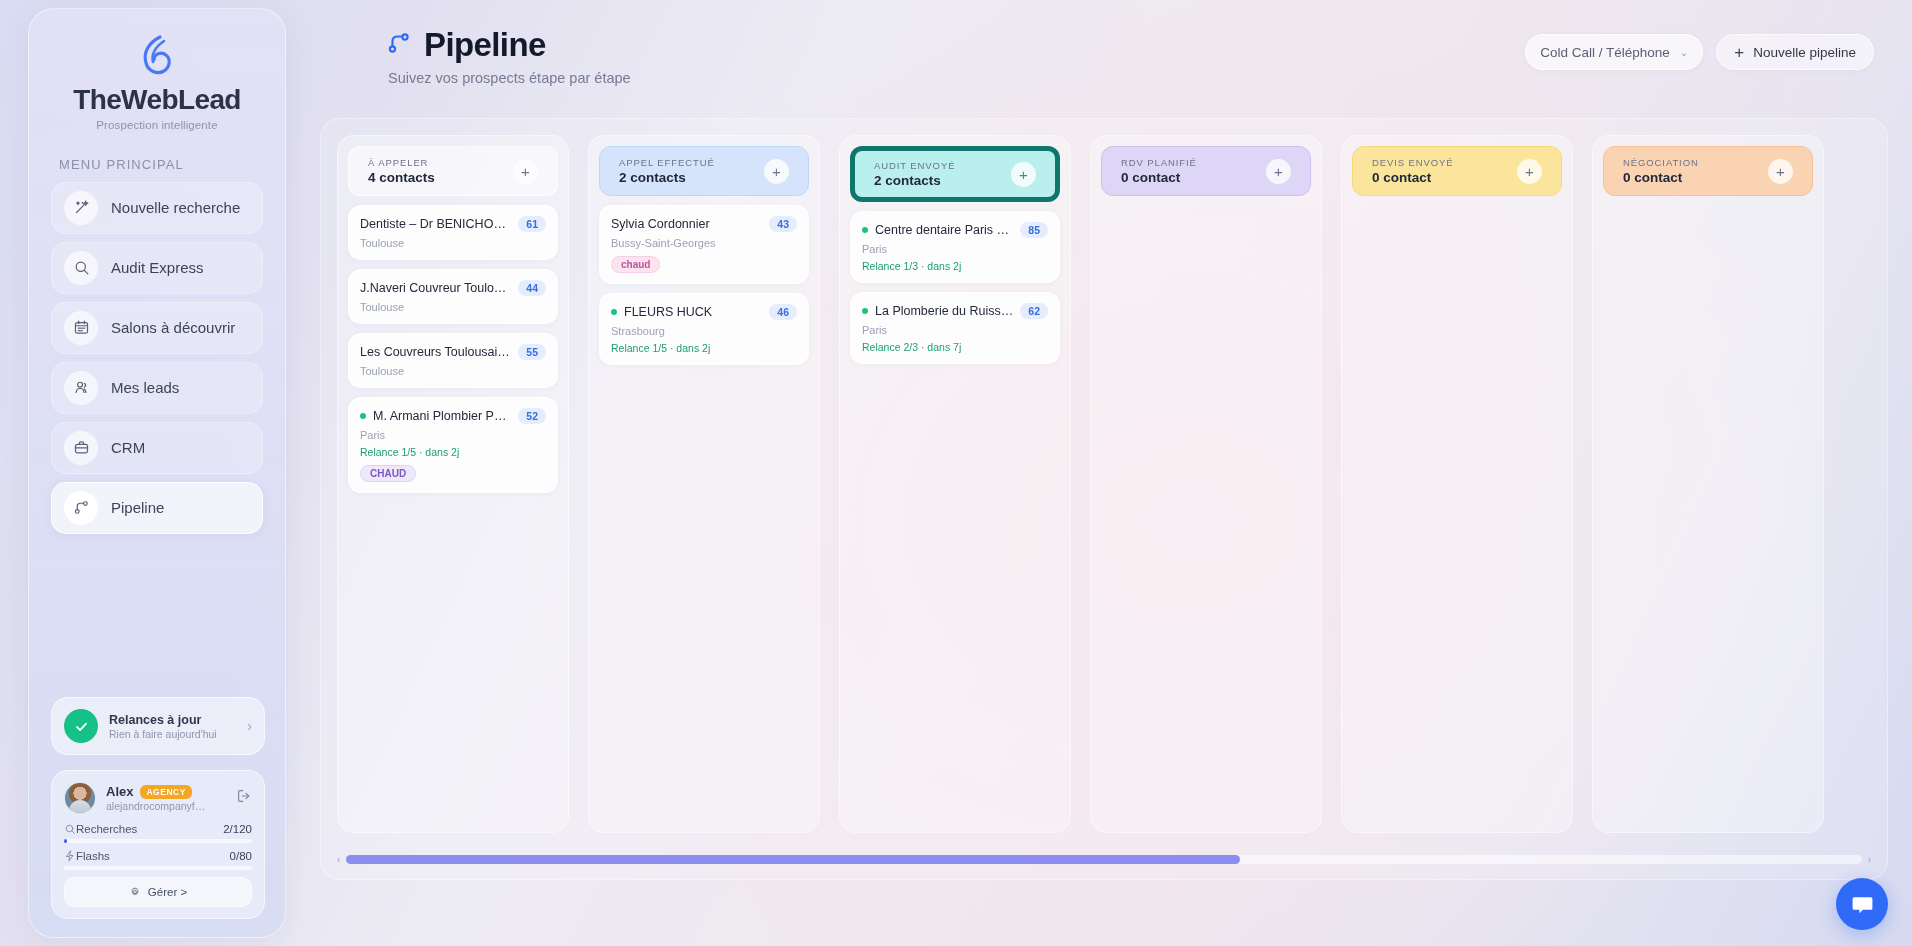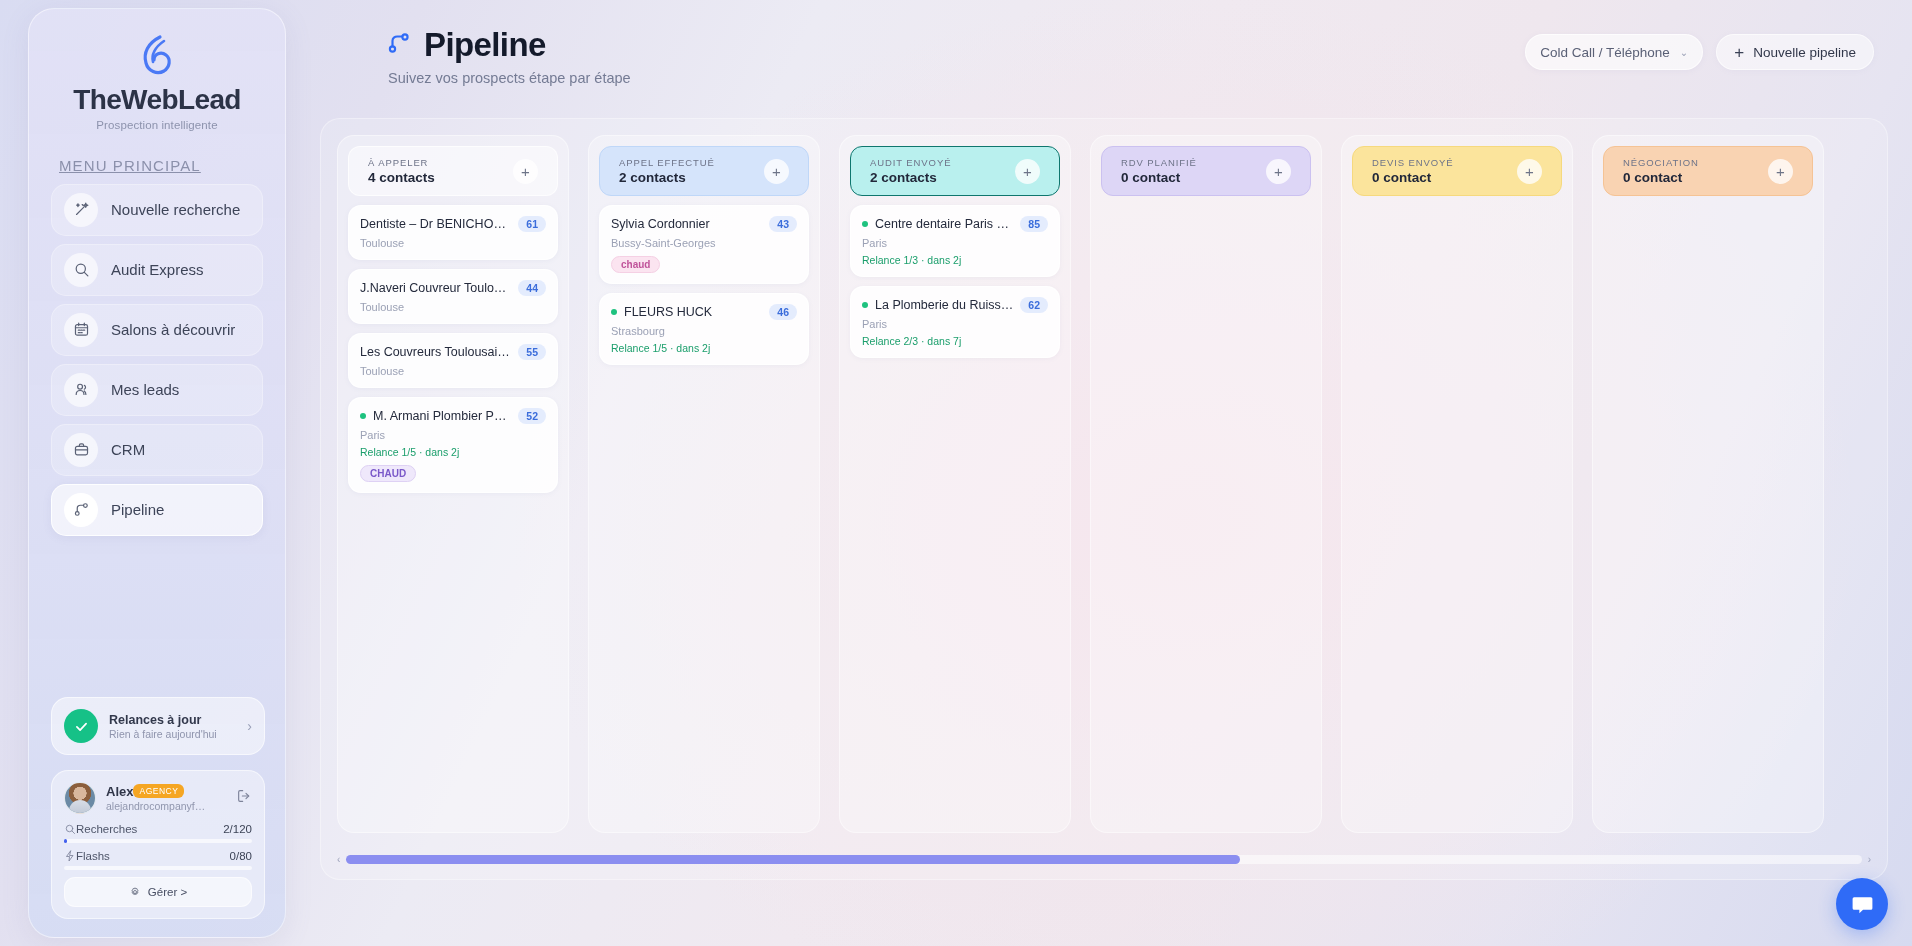--- a/index.html
+++ b/index.html
@@ -30,22 +30,22 @@
   }
   .brand { text-align: center; padding-top: 24px; }
   .brand-logo { width: 54px; height: 46px; margin: 0 auto 6px; display:block; }
   .brand-name {
     font-size: 28px; font-weight: 700; letter-spacing: -0.6px;
     color: #2c3347; line-height: 1.1;
   }
   .brand-tag { font-size: 11.5px; color: #8d93ad; margin-top: 3px; letter-spacing: 0.1px; }
 
   .menu-label {
-    font-size: 15px; letter-spacing: 1.1px; color: #8b90ab;
-    margin: 26px 0 10px 30px; font-weight: 500; text-decoration: underline;
+    font-size: 13px; letter-spacing: 1.1px; color: #8b90ab;
+    margin: 26px 0 10px 30px; font-weight: 500;
   }
   .menu { padding: 0 22px; display: flex; flex-direction: column; gap: 8px; }
   .menu-item {
     display: flex; align-items: center; gap: 13px;
     height: 52px; padding: 0 12px;
     border-radius: 15px;
     background: rgba(255,255,255,0.22);
     border: 1px solid rgba(255,255,255,0.30);
     cursor: pointer;
   }
@@ -95,24 +95,24 @@
     width: 32px; height: 32px; flex: 0 0 32px; border-radius: 50%;
     background: radial-gradient(circle at 50% 34%, #d9b79c 0 26%, #8b5e3c 27% 44%, #6b8aa5 46% 100%);
     border: 1.5px solid rgba(255,255,255,0.8);
     overflow: hidden; position: relative;
   }
   .avatar::after {
     content:''; position:absolute; left:50%; top:56%; transform:translateX(-50%);
     width: 22px; height: 18px; border-radius: 11px 11px 3px 3px;
     background: linear-gradient(180deg,#d8dde6,#b9c3d2);
   }
-  .user-name-row { display: flex; align-items: flex-start; }
+  .user-name-row { display: flex; align-items: flex-end; gap: 7px; }
   .user-name { font-size: 13px; font-weight: 700; color: #2f3548; }
   .badge-agency {
-    background: #f5a623; color: #fff; font-size: 8.5px; font-weight: 400;
+    background: #f5a623; color: #fff; font-size: 8.5px; font-weight: 700;
     letter-spacing: 0.5px; padding: 2px 6px; border-radius: 6px;
   }
   .user-mail { font-size: 10.5px; color: #9197ae; margin-top: 1px; }
   .logout { margin-left: auto; color: #7c8299; }
   .logout svg { width: 16px; height: 16px; stroke: #7c8299; fill: none; stroke-width: 1.7;
     stroke-linecap: round; stroke-linejoin: round; }
 
   .quota { margin-top: 9px; }
   .quota-row { display: flex; align-items: center; font-size: 11.5px; color: #4d5468; }
   .quota-row svg { width: 12px; height: 12px; stroke: #7c8299; fill: none; stroke-width: 1.7;
@@ -213,21 +213,21 @@
   .tag {
     display: inline-block; margin-top: 7px;
     font-size: 10px; border-radius: 9px; padding: 2px 9px; font-weight: bold;
   }
   .tag.pink { background: #fbe4f0; color: #c0539a; border: 1px solid #f5d0e4; }
   .tag.purple { background: #efe8fb; color: #7a58c9; border: 1px solid #ded1f4; }
 
   
   .h-gray   { background: rgba(255,255,255,0.50); border: 1px solid rgba(255,255,255,0.7); }
   .h-blue   { background: #d5e4fb; border: 1px solid #bfd7f8; }
-  .h-cyan   { background: #b9f0ee; border: 1px solid #0f766e; }
+  .h-cyan   { background: #b9f0ee; border: 5px solid #0f766e; }
   .h-purple { background: #ddd6f6; border: 1px solid #cbc1f0; }
   .h-yellow { background: #fbe49c; border: 1px solid #f6d97e; }
   .h-orange { background: #f9d3b2; border: 1px solid #f5c395; }
 
   
   .hbar {
     position: absolute; left: 16px; right: 16px; bottom: 14px; height: 12px;
     display: flex; align-items: center; gap: 6px;
   }
   .hbar-arrow { color: #9ca2bb; font-size: 10px; flex: 0 0 auto; }

